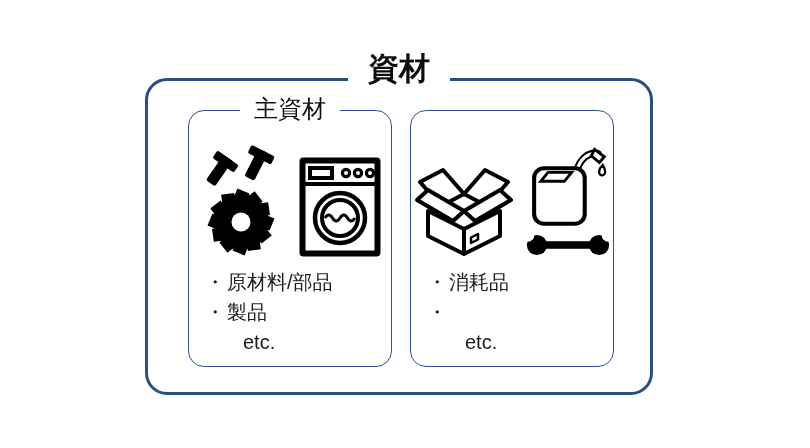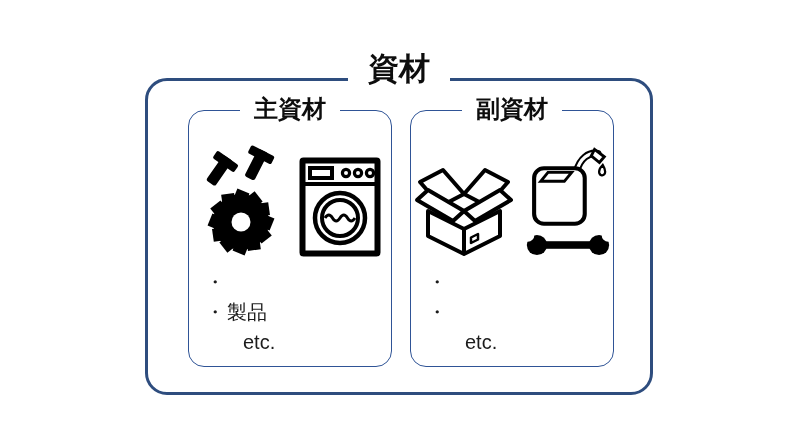--- a/index.html
+++ b/index.html
@@ -23,21 +23,21 @@
   
   .panel{
     position:absolute;top:29px;width:202px;height:255px;
     border:1.5px solid #2F5496;border-radius:16px;background:#ffffff;
   }
   .panel-left{left:40px;}
   .panel-right{left:262px;}
   .panel-title{
     position:absolute;left:50%;top:-17px;transform:translateX(-50%);
     background:#ffffff;padding:0 14px;white-space:nowrap;
-    font-size:24px;font-weight:700;color:#0d0d0d;line-height:30px;z-index:3;
+    font-size:24px;font-weight:400;color:#0d0d0d;line-height:30px;z-index:3;
   }
 
   .icons-row{
     position:absolute;left:0;right:0;top:32px;height:114px;
     display:flex;justify-content:center;align-items:flex-end;gap:12px;
   }
   .icons-col{display:flex;flex-direction:column;align-items:center;gap:6px;}
 
   .panel-list{
     position:absolute;left:16px;top:156px;right:6px;
@@ -104,33 +104,33 @@
             <circle cx="41" cy="61" r="25" stroke-width="4.5"></circle>
             <circle cx="41" cy="61" r="18" stroke-width="4"></circle>
             <path d="M26,61 q3.8,-6 7.5,0 t7.5,0 t7.5,0 t7.5,0" stroke-width="3"></path>
           </svg>
         </span>
       </div>
 
       <div class="panel-list">
         <div class="list-row">
           <span class="bullet">・</span>
+          <span>原材料/部品</span>
         </div>
         <div class="list-row">
           <span class="bullet">・</span>
           <span>製品</span>
         </div>
         <div class="list-row etc-row">
           <span>etc.</span>
         </div>
       </div>
     </div>
 
     <div class="panel panel-right">
-      <div class="panel-title">副資材</div>
 
       <div class="icons-row">
 
         <span>
           <svg width="100" height="106" viewBox="0 0 100 106" fill="#ffffff" stroke="#000000" stroke-width="4" stroke-linejoin="round">
             <polygon points="50,43 29,19 6,31 27,55"></polygon>
             <polygon points="50,43 71,19 94,31 73,55"></polygon>
             <polygon points="50,60 14,39 3,49 39,70"></polygon>
             <polygon points="50,60 86,39 97,49 61,70"></polygon>
             <polygon points="14,60 50,78 86,60 86,85 50,103 14,85"></polygon>
@@ -159,20 +159,21 @@
               <circle cx="2" cy="2" r="8" fill="#ffffff"></circle>
               <circle cx="98" cy="2" r="8" fill="#ffffff"></circle>
             </svg>
           </span>
         </span>
       </div>
 
       <div class="panel-list">
         <div class="list-row">
           <span class="bullet">・</span>
+          <span>消耗品</span>
         </div>
         <div class="list-row">
           <span class="bullet">・</span>
         </div>
         <div class="list-row etc-row">
           <span>etc.</span>
         </div>
       </div>
     </div>
 

